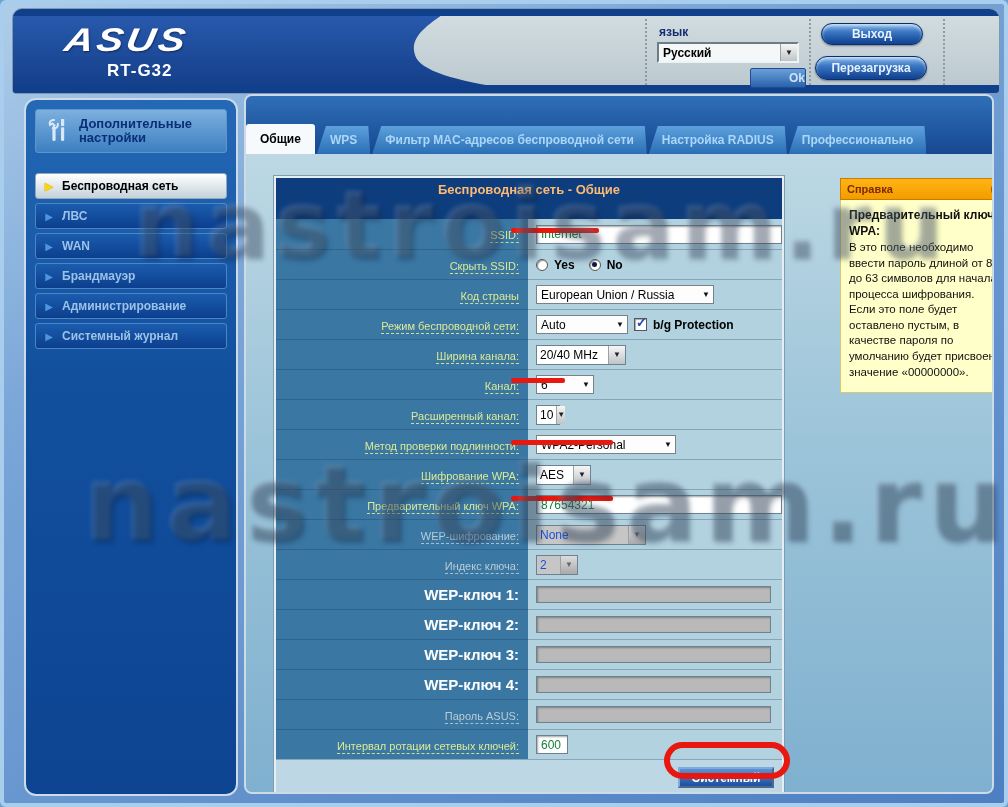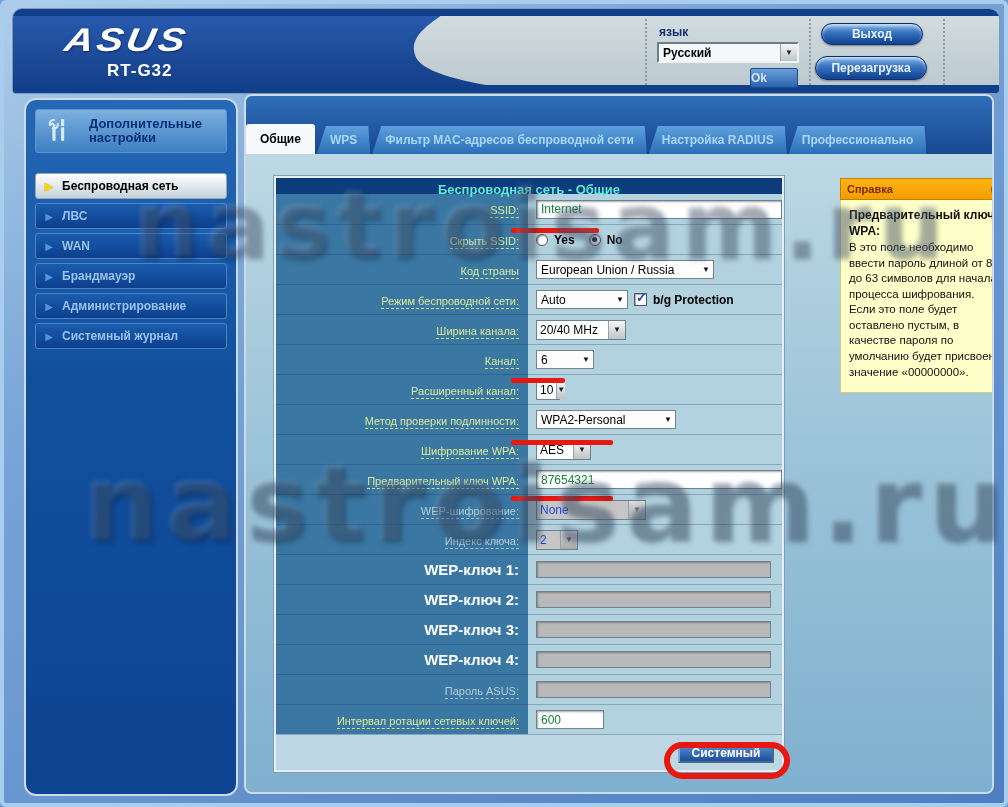--- a/index.html
+++ b/index.html
@@ -26,36 +26,36 @@
   .hdr-lbl { color:#142d72; font-weight:bold; }
   .hdr-link { color:#0030cf; text-decoration:underline; font-weight:bold; cursor:pointer; }
   .vsep { position:absolute; top:10px; height:66px; width:0; border-left:2px dotted #8d9ba3; }
   .lang-label { position:absolute; left:646px; top:16px; font-size:12px; font-weight:bold; color:#142d72; }
   .lang-select { position:absolute; left:644px; top:33px; width:142px; height:21px; background:#f4f8f8;
     border:2px solid; border-color:#6d7d86 #eef4f6 #eef4f6 #6d7d86; display:flex; align-items:center; cursor:pointer; }
   .lang-select .val { flex:1; font-size:12px; font-weight:bold; color:#000; padding-left:4px; }
   .combo-btn { width:17px; height:100%; background:linear-gradient(#f6f6f6,#bfc4c8);
     border-left:1px solid #98a2a8; display:flex; align-items:center; justify-content:center;
     font-size:8px; color:#222; }
-  .ok-btn { position:absolute; left:737px; top:59px; width:48px; height:20px;
+  .ok-btn { position:absolute; left:737px; top:59px; width:56px; height:20px;
     background:linear-gradient(#6aa0d8,#2a62ac); border:1px solid #1c4c92; border-radius:2px;
-    color:#cfe2f6; font-weight:bold; font-size:12px; text-align:left; line-height:18px; cursor:pointer; }
+    color:#cfe2f6; font-weight:bold; font-size:12px; text-align:right; line-height:18px; cursor:pointer; }
   .pill-btn { position:absolute; width:102px; height:22px; border-radius:12px;
     background:linear-gradient(#8cbbe8 0%,#3a77c4 40%,#0f3f8e 100%);
     border:1px solid #0a2f6e; box-shadow:inset 0 2px 3px rgba(255,255,255,.55), 0 1px 2px rgba(0,0,40,.4);
     color:#e8f1fc; font-weight:bold; font-size:12px; text-align:center; line-height:21px; cursor:pointer; }
   .btn-logout { left:808px; top:14px; }
   .btn-reboot { left:802px; top:47px; width:112px; height:24px; line-height:23px; }
 
   
   .sidebar { position:absolute; left:20px; top:94px; width:214px; height:698px;
     background:linear-gradient(#2468b6 0%,#12509e 40%,#0d4492 100%);
     border:2px solid #cddbe6; border-radius:12px; padding:9px; }
   .side-title { height:44px; border-radius:3px; background:linear-gradient(#7cb0de,#3d7fc2);
-    border:1px solid #5e96cc; display:flex; align-items:center; gap:19px; padding:0 10px;
+    border:1px solid #5e96cc; display:flex; align-items:center; gap:9px; padding:0 10px;
     color:#0b2f76; font-weight:bold; font-size:13px; line-height:1.1; }
   .menu { margin-top:20px; }
   .menu-item { height:26px; margin-bottom:4px; border-radius:3px; display:flex; align-items:center;
     background:linear-gradient(#1b5cae,#0c3f8e); border:1px solid #4a86c6; cursor:pointer; }
   .menu-item .arr { width:26px; text-align:center; font-size:10px; color:#4f94de; }
   .menu-item .mlabel { font-size:12px; color:#9cc2e8; font-weight:bold; }
   .menu-item.active { background:linear-gradient(#ffffff,#c4d2da); border:1px solid #93a8b6; }
   .menu-item.active .arr { color:#ffd400; text-shadow:0 0 1px #b08000; font-size:11px; }
   .menu-item.active .mlabel { color:#000; }
 
@@ -67,34 +67,34 @@
   .tab { height:28px; margin-right:2px; padding:0 13px; display:flex; align-items:center;
     background:linear-gradient(#5da0dc,#2a6fb6); clip-path:polygon(9px 0, calc(100% - 2px) 0, 100% 100%, 0 100%);
     color:#aad6f8; font-size:12px; font-weight:bold; white-space:nowrap; cursor:pointer; }
   .tab.active { height:30px; background:#f7fafc; color:#000; clip-path:none;
     border-radius:3px 3px 0 0; padding:0 14px; }
   .content { position:relative; height:642px; background:linear-gradient(#bdd8e4 0%,#9cc4d9 45%,#7fb0cf 100%); }
 
   
   .formbox { position:absolute; left:28px; top:22px; width:510px;
     border:2px solid #e6eef3; outline:1px solid #7d9db2; background:#b2d2e0; }
-  .form-title { height:16px; background:#0e3d7d; color:#5eead4; font-weight:bold; font-size:13px;
+  .form-title { height:41px; background:#0e3d7d; color:#fdba74; font-weight:bold; font-size:13px;
     text-align:center; line-height:24px; }
   .frow { display:flex; height:30px; align-items:center;
     background:linear-gradient(90deg,#3a77a3 0,#3a77a3 252px,#b2d2e0 252px); }
   .frow + .frow { border-top:1px solid rgba(14,52,90,.28); }
   .flabel { width:252px; padding-right:9px; text-align:right; flex-shrink:0; }
   .lbl-y { font-size:11px; color:#dcea96; border-bottom:1px dashed #cfe08a; padding-bottom:1px; }
   .lbl-w { font-size:15px; color:#ffffff; font-weight:bold; }
   .lbl-dis { color:#b9cdd6; border-bottom-color:#a9bfca; }
   .fctrl { flex:1; display:flex; align-items:center; padding-left:8px; gap:6px; }
   .txt-input { height:19px; background:#fff; border:1px solid #6c8291;
     box-shadow:inset 1px 1px 2px rgba(0,0,0,.35); font-size:12px; padding:0 4px;
     font-family:"Liberation Sans",sans-serif; color:#15803d; }
-  .w-full { width:246px; } .w-med { width:235px; } .w-tiny { width:68px; }
+  .w-full { width:246px; } .w-med { width:235px; } .w-tiny { width:32px; }
   .txt-dis { background:#b9b9b9; box-shadow:inset 1px 1px 2px rgba(0,0,0,.3); height:17px; }
   .flat-select { height:19px; background:#fdfdfd; border:1px solid #77828a; display:flex;
     align-items:center; cursor:pointer; position:relative; padding-right:16px; }
   .flat-select .val { font-size:12px; color:#000; padding-left:4px; white-space:nowrap; }
   .flat-select .fsarr { position:absolute; right:3px; font-size:8px; color:#111; }
   .combo { height:20px; background:#fff; border:1px solid #6c8291; display:flex; align-items:center; cursor:pointer; }
   .combo .val { font-size:12px; color:#000; padding:0 3px; flex:1; white-space:nowrap; }
   .combo.dis { background:#c6c6c6; }
   .combo.dis .val { color:#1d4ed8; }
   .combo.dis .combo-btn { background:linear-gradient(#dcdcdc,#aaaaaa); color:#666; }

